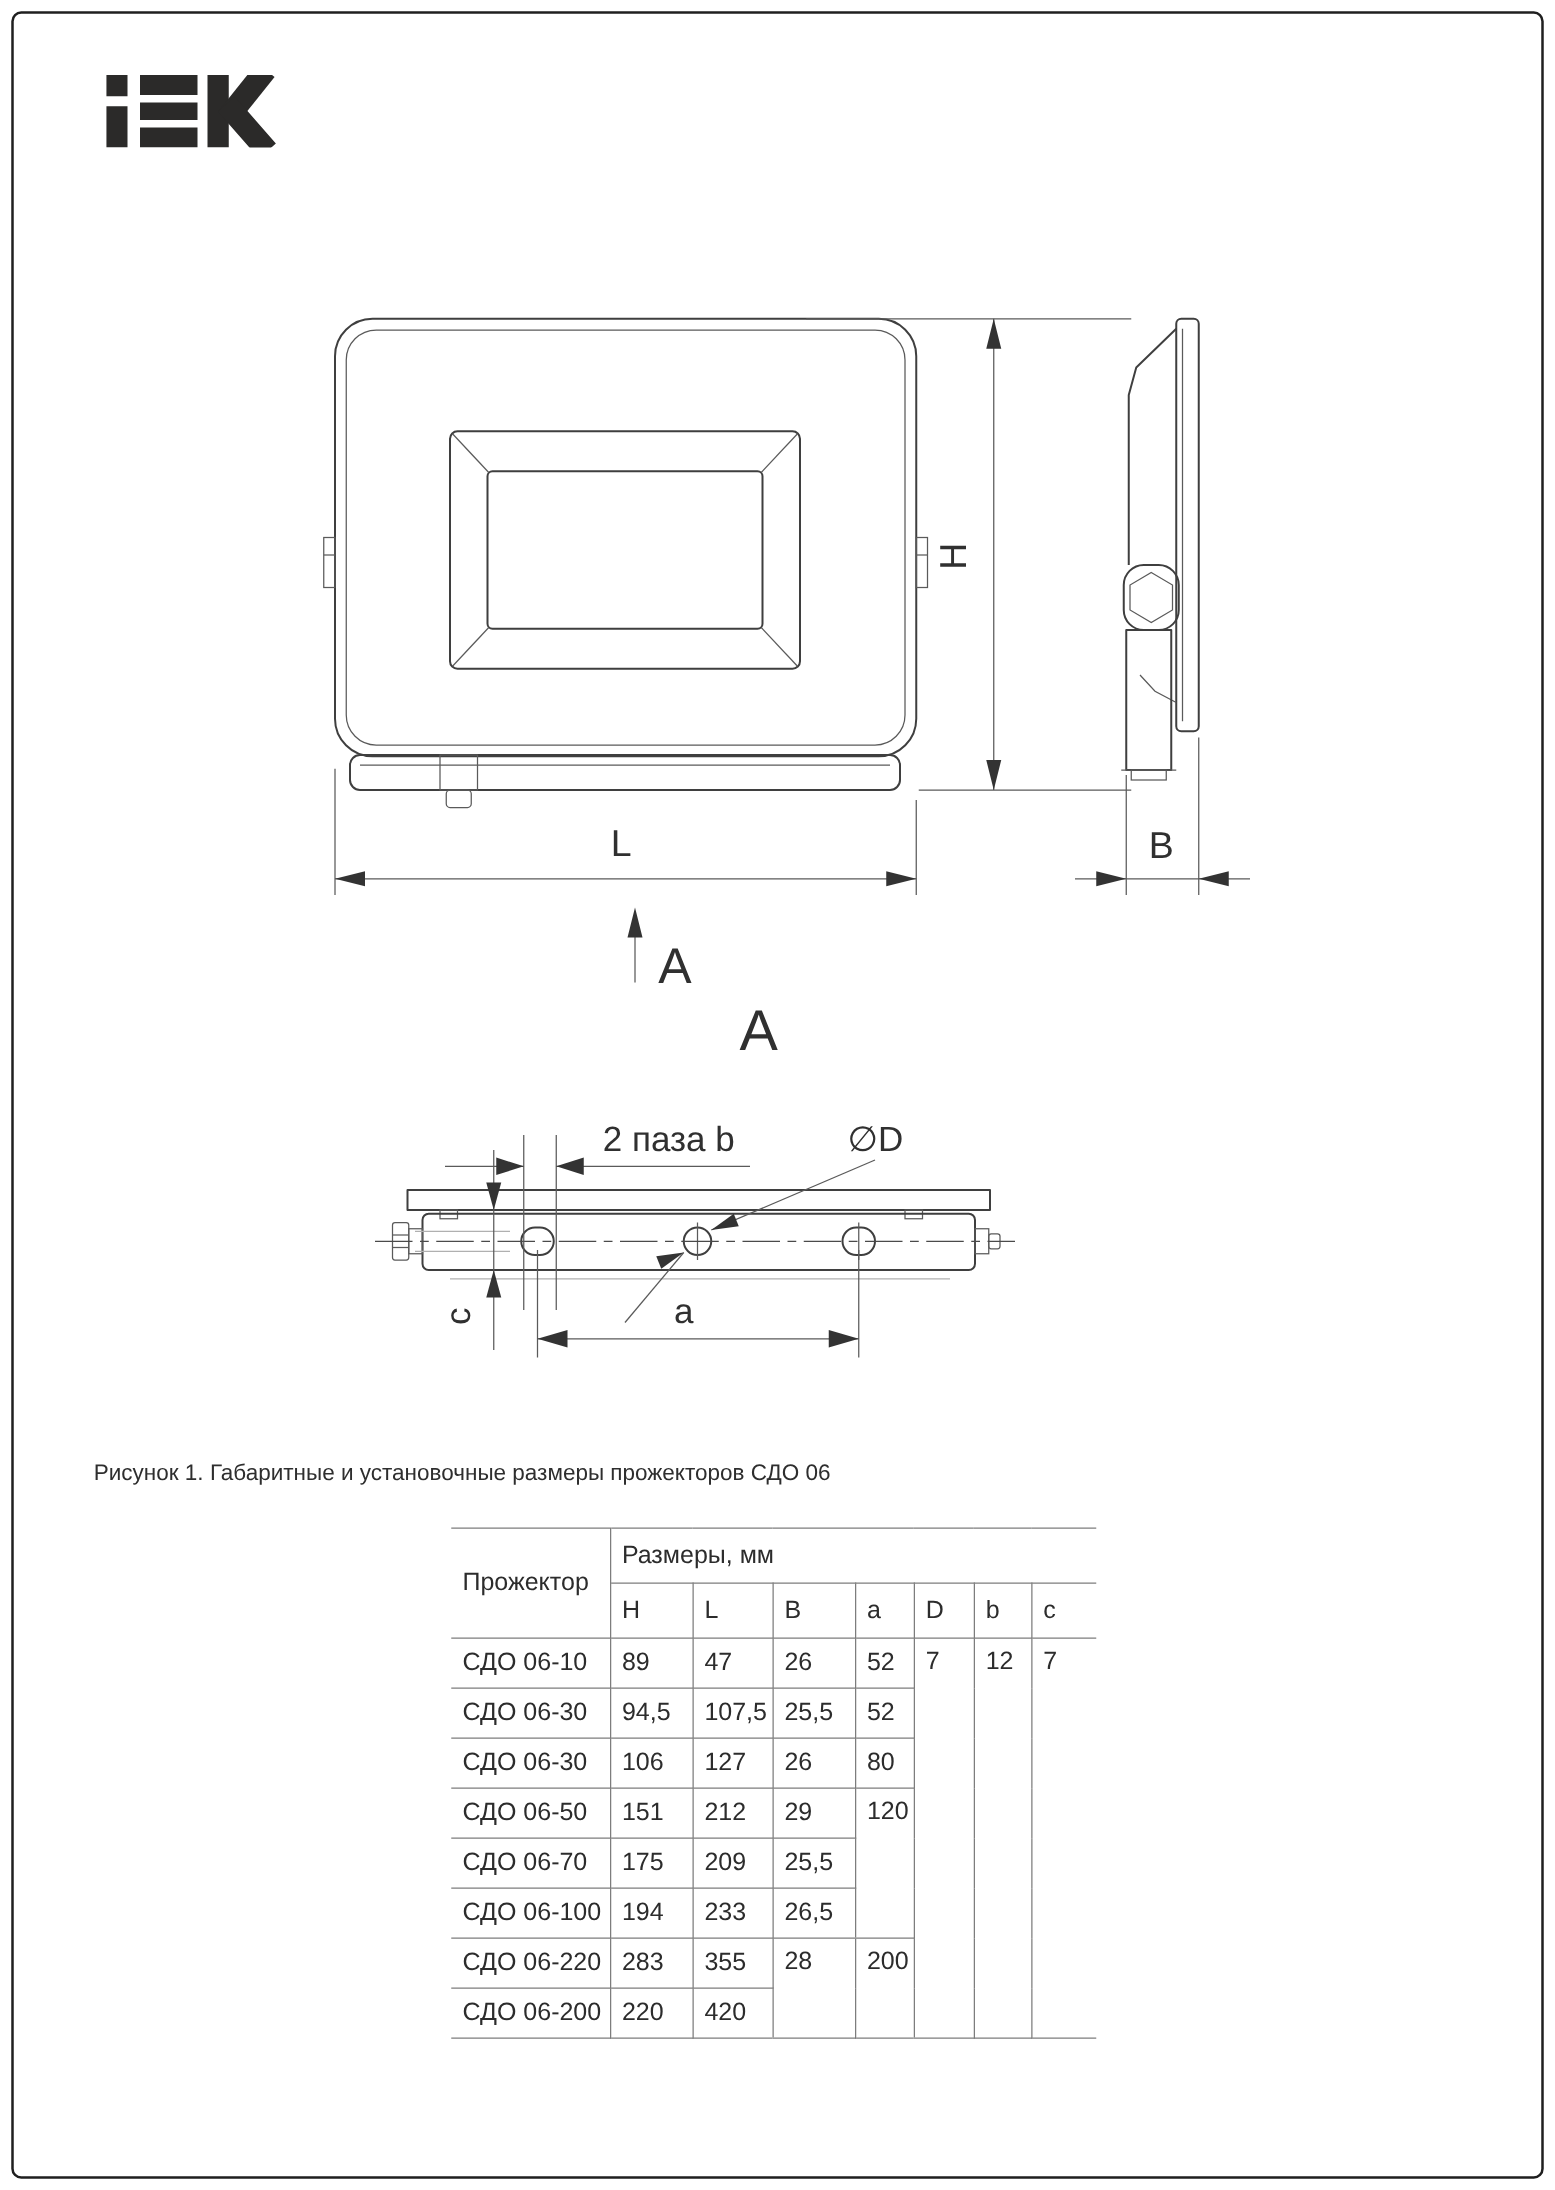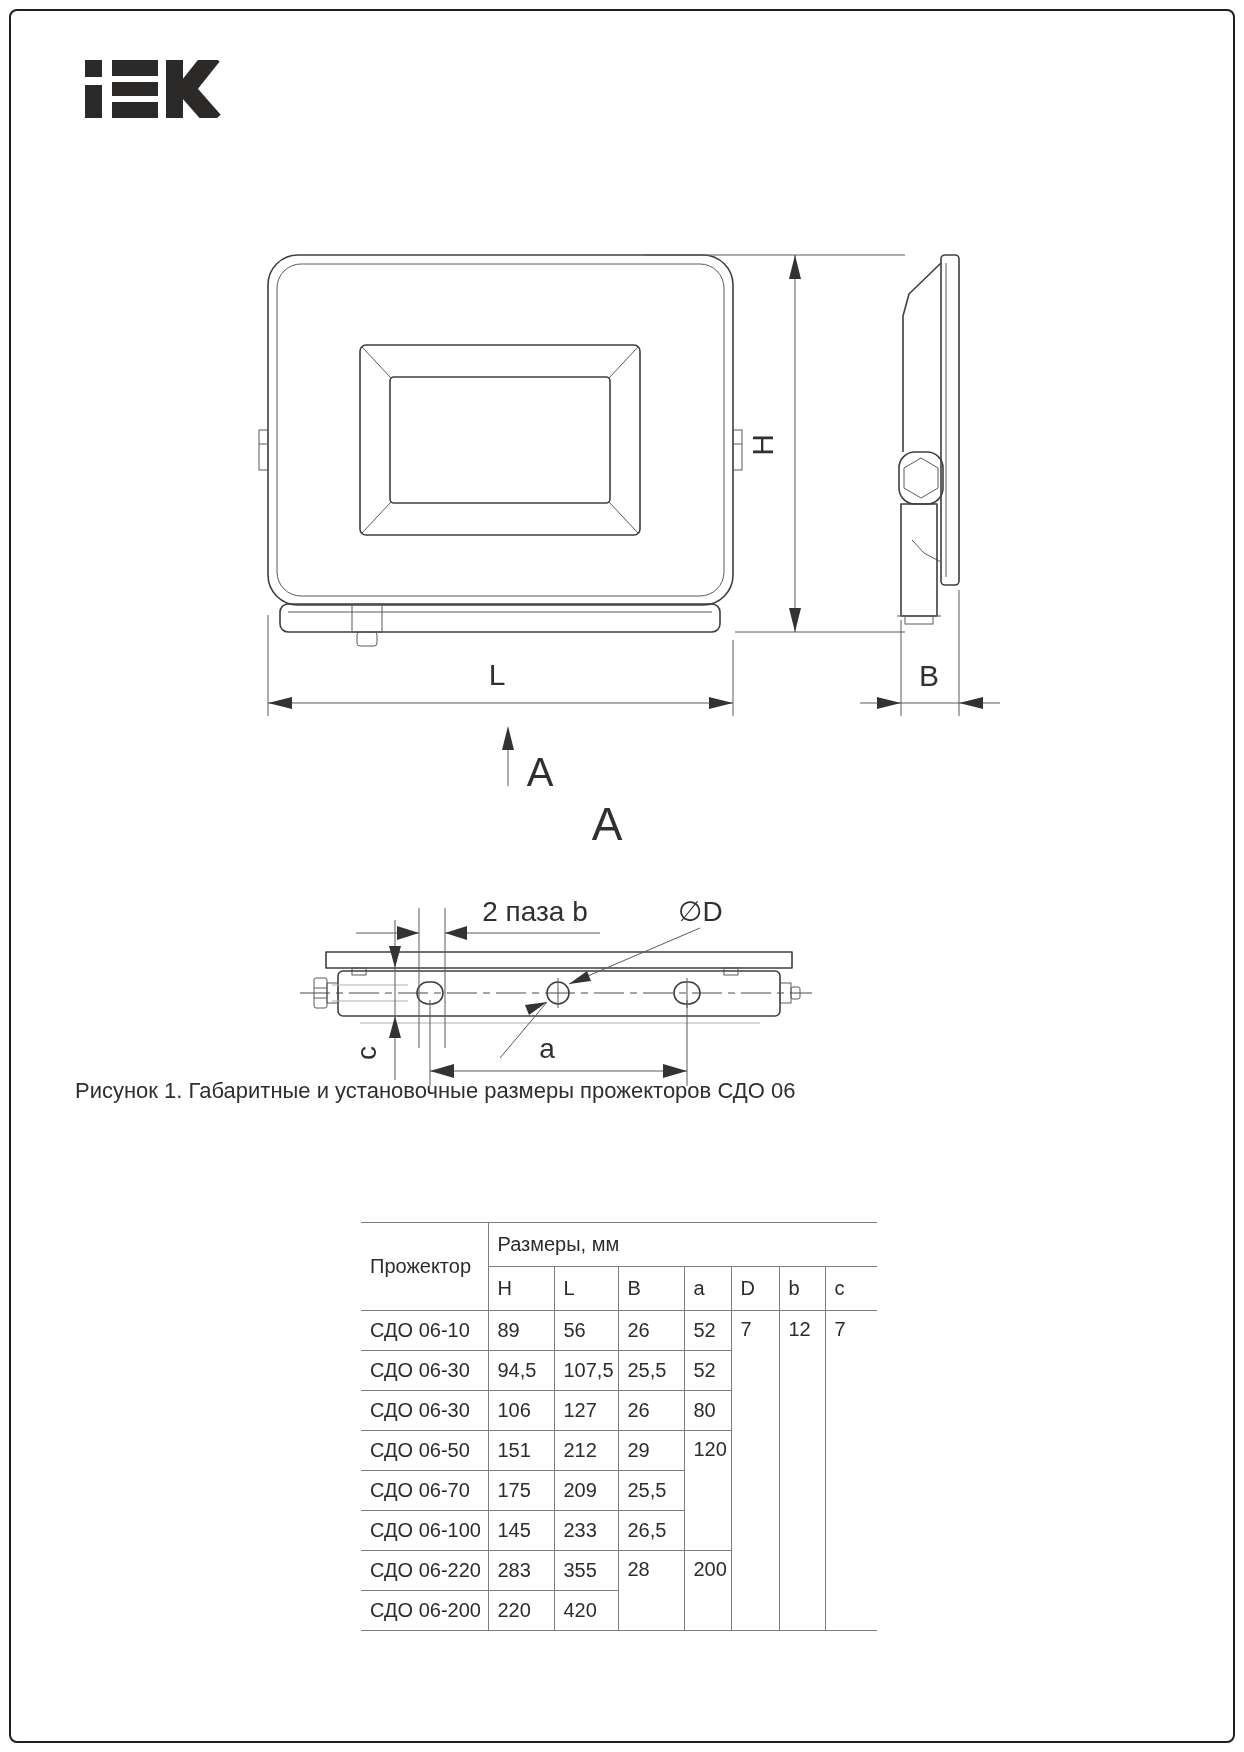--- a/index.html
+++ b/index.html
@@ -10,21 +10,21 @@
   .frame{position:absolute;inset:9px;border:2px solid #1f1f1f;border-radius:8px;pointer-events:none;}
   .logo{position:absolute;left:85px;top:60px;}
   .drawing{position:absolute;left:0;top:0;}
   .drawing .ln{stroke:#3f3f3f;stroke-width:1.6;fill:none;stroke-linejoin:round;}
   .drawing .thin{stroke:#5a5a5a;stroke-width:1;fill:none;}
   .drawing .aux{stroke:#b0b0b0;stroke-width:1;fill:none;}
   .drawing .cl{stroke:#4a4a4a;stroke-width:1;fill:none;stroke-dasharray:30 6 7 6;}
   .drawing .arr{fill:#333333;stroke:none;}
   .drawing text{fill:#303030;}
   .t30{font-size:30px;} .t28{font-size:28px;} .t40{font-size:40px;} .t46{font-size:46px;}
-  .caption{position:absolute;left:75px;top:1078px;font-size:22px;color:#2e2e2e;white-space:nowrap;}
+  .caption{position:absolute;left:75px;top:1168px;font-size:18px;color:#2e2e2e;white-space:nowrap;}
   .tblwrap{position:absolute;left:361px;top:1222px;}
   table{border-collapse:collapse;table-layout:fixed;width:516px;border-top:1.4px solid #7d7d7d;}
   th,td{
     border-right:1.2px solid #7d7d7d;border-bottom:1.2px solid #7d7d7d;
     font-size:20px;font-weight:normal;text-align:left;vertical-align:middle;
     padding:0 4px 0 9px;color:#2c2c2c;white-space:nowrap;overflow:hidden;
   }
   th.lastcol,td.lastcol{border-right:none;}
   tr.hrow{height:44px;} tr.drow{height:40px;}
   td.vtop{vertical-align:top;padding-top:7px;}
@@ -211,21 +211,21 @@
         <th>L</th>
         <th>B</th>
         <th>a</th>
         <th>D</th>
         <th>b</th>
         <th class="lastcol">c</th>
       </tr>
       <tr class="drow">
         <td>СДО 06-10</td>
         <td>89</td>
-        <td>56</td>
+        <td>47</td>
         <td>26</td>
         <td>52</td>
         <td rowspan="8" class="vtop">7</td>
         <td rowspan="8" class="vtop">12</td>
         <td rowspan="8" class="vtop lastcol">7</td>
       </tr>
       <tr class="drow">
         <td>СДО 06-30</td>
         <td>94,5</td>
         <td>107,5</td>
@@ -247,21 +247,21 @@
         <td rowspan="3" class="vtop">120</td>
       </tr>
       <tr class="drow">
         <td>СДО 06-70</td>
         <td>175</td>
         <td>209</td>
         <td>25,5</td>
       </tr>
       <tr class="drow">
         <td>СДО 06-100</td>
-        <td>145</td>
+        <td>194</td>
         <td>233</td>
         <td>26,5</td>
       </tr>
       <tr class="drow">
         <td>СДО 06-220</td>
         <td>283</td>
         <td>355</td>
         <td rowspan="2" class="vtop">28</td>
         <td rowspan="2" class="vtop">200</td>
       </tr>

